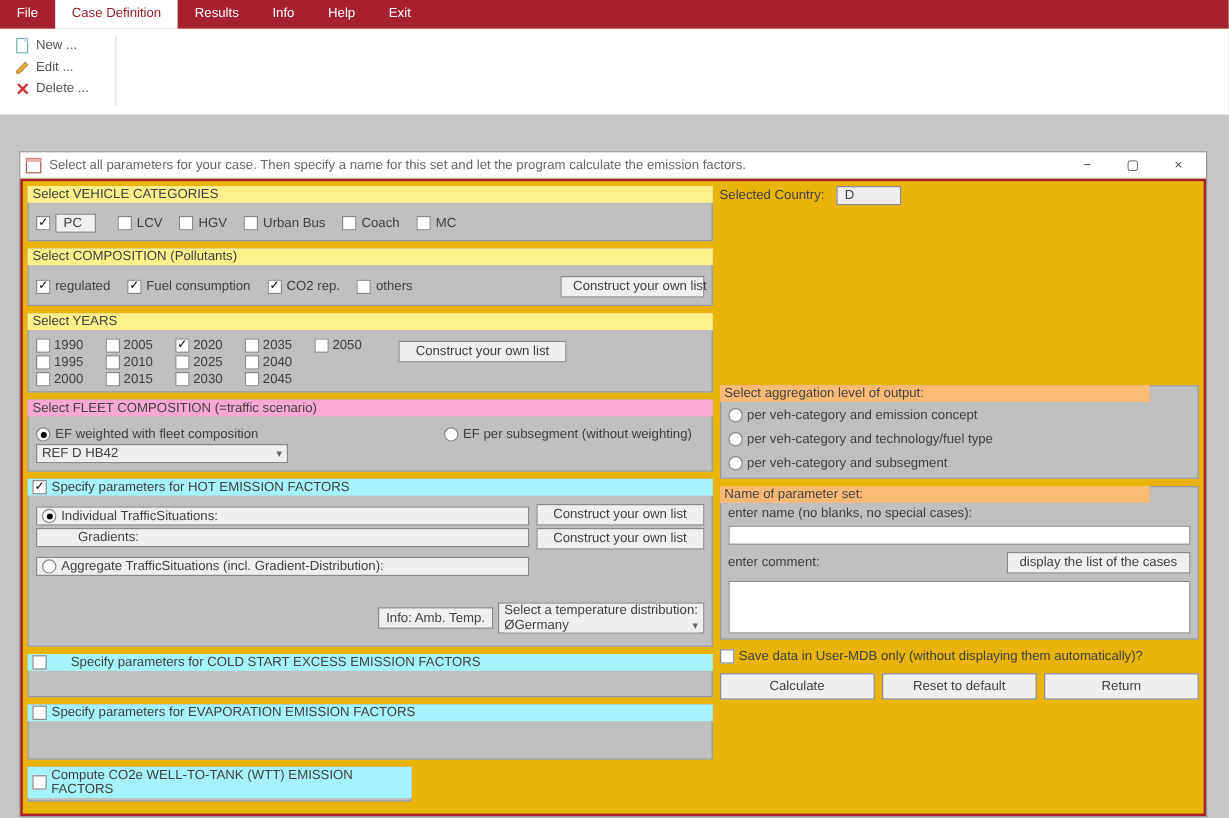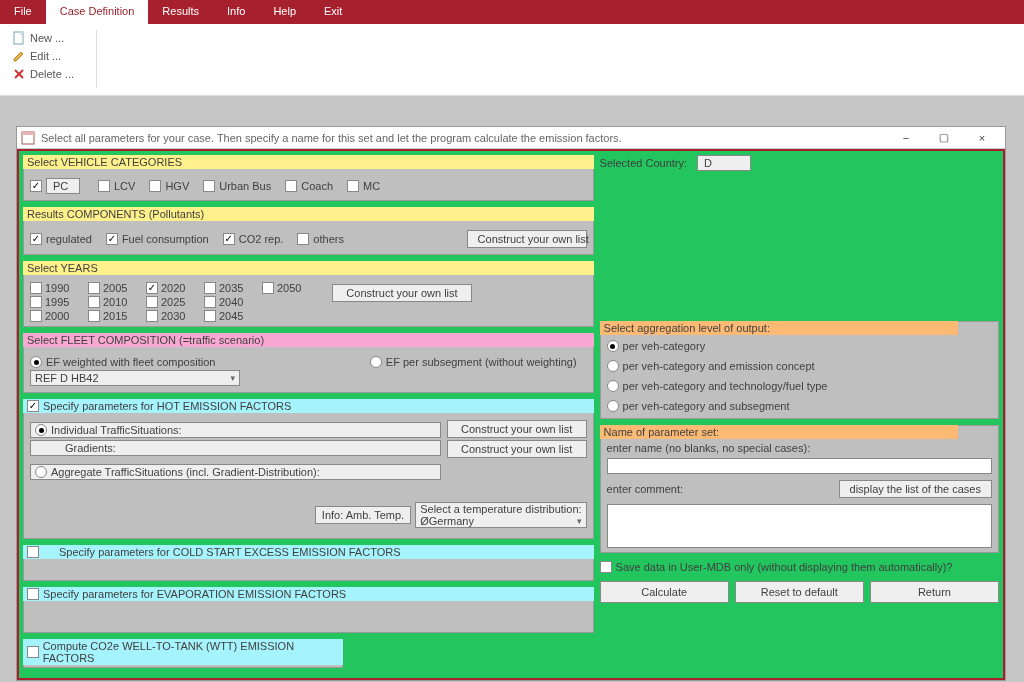--- a/index.html
+++ b/index.html
@@ -10,21 +10,21 @@
   .ribbon { display: flex; align-items: flex-start; background: #fff; height: 72px; padding: 6px 8px; border-bottom: 1px solid #ddd; }
   .ribbon-group { display: flex; flex-direction: column; gap: 2px; margin-right: 18px; }
   .ribbon-btn { display: flex; align-items: center; gap: 4px; padding: 1px 4px; cursor: default; color: #555; }
   .ribbon-btn .ico { width: 14px; height: 14px; display: inline-flex; align-items: center; justify-content: center; }
   .client { position:absolute; left:0; top:96px; right:0; bottom:0; background: #c6c6c6; }
   .window { position: absolute; left: 16px; top: 14px; width: 990px; height: 555px; background: #bfbfbf; border: 1px solid #999; margin-top: 16px; }
   .titlebar { display: flex; align-items: center; height: 22px; background: #fff; border-bottom: 1px solid #ccc; padding: 0 4px; }
   .titlebar .form-icon { width: 14px; height: 14px; margin-right: 6px; }
   .titlebar .title-text { flex: 1; color: #666; }
   .titlebar .wbtn { width: 38px; height: 22px; display: flex; align-items: center; justify-content: center; color: #444; cursor: default; }
-  .inner-wrap { position: absolute; inset: 22px 0 0 0; background: #22c55e; border: 2px solid #a6202d; padding: 4px; }
+  .inner-wrap { position: absolute; inset: 22px 0 0 0; background: #eab308; border: 2px solid #a6202d; padding: 4px; }
   .columns { display: flex; height: 100%; gap: 6px; }
   .col { flex: 1; display: flex; flex-direction: column; }
 
   .fieldset { position: relative; border: 1px solid #999; margin-bottom: 6px; background: #bfbfbf; padding: 6px 6px 4px 6px; }
   .legend { position: absolute; top: -1px; left: -1px; right: -1px; padding: 1px 4px; font-size: 11px; }
   .legend.inset { left: 6px; right: auto; top: -8px; padding: 0 4px; background: #bfbfbf; }
   .legend.yellow { background: #fef08a; }
   .legend.pink { background: #f9a8d4; }
   .legend.cyan { background: #a5f3fc; }
   .legend.orange { background: #fdba74; }
@@ -139,21 +139,21 @@
               <span class="chk"></span>
                 <label class="lbl">Urban Bus</label>
               <span class="chk"></span>
                 <label class="lbl">Coach</label>
               <span class="chk"></span>
                 <label class="lbl">MC</label>
             </div>
           </div>
 
           <div class="fieldset">
-            <div class="legend yellow">Results COMPONENTS (Pollutants)</div>
+            <div class="legend yellow">Select COMPOSITION (Pollutants)</div>
             <div class="content-pad row">
               <span class="chk">✓</span>
                 <label class="lbl">regulated</label>
               <span class="chk">✓</span>
                 <label class="lbl">Fuel consumption</label>
               <span class="chk">✓</span>
                 <label class="lbl">CO2 rep.</label>
               <span class="chk"></span>
                 <label class="lbl">others</label>
               <span class="spacer-flex"></span>
@@ -311,26 +311,20 @@
         <div class="col" style="flex:0.7">
           <div class="selected-country">
             <span>Selected Country:</span>
             <span class="readonly">D</span>
           </div>
 
           <div class="fieldset">
             <div class="legend orange inset" style="left:-1px;right:40px;top:-1px;padding:1px 4px">Select aggregation level of output:</div>
             <div class="agg-body content-pad">
                 <div class="row">
-                  <span class="radio">
-                    <span class="dot"></span>
-                  </span>
-                  <span>per veh-category</span>
-                </div>
-                <div class="row">
                   <span class="radio"></span>
                   <span>per veh-category and emission concept</span>
                 </div>
                 <div class="row">
                   <span class="radio"></span>
                   <span>per veh-category and technology/fuel type</span>
                 </div>
                 <div class="row">
                   <span class="radio"></span>
                   <span>per veh-category and subsegment</span>

